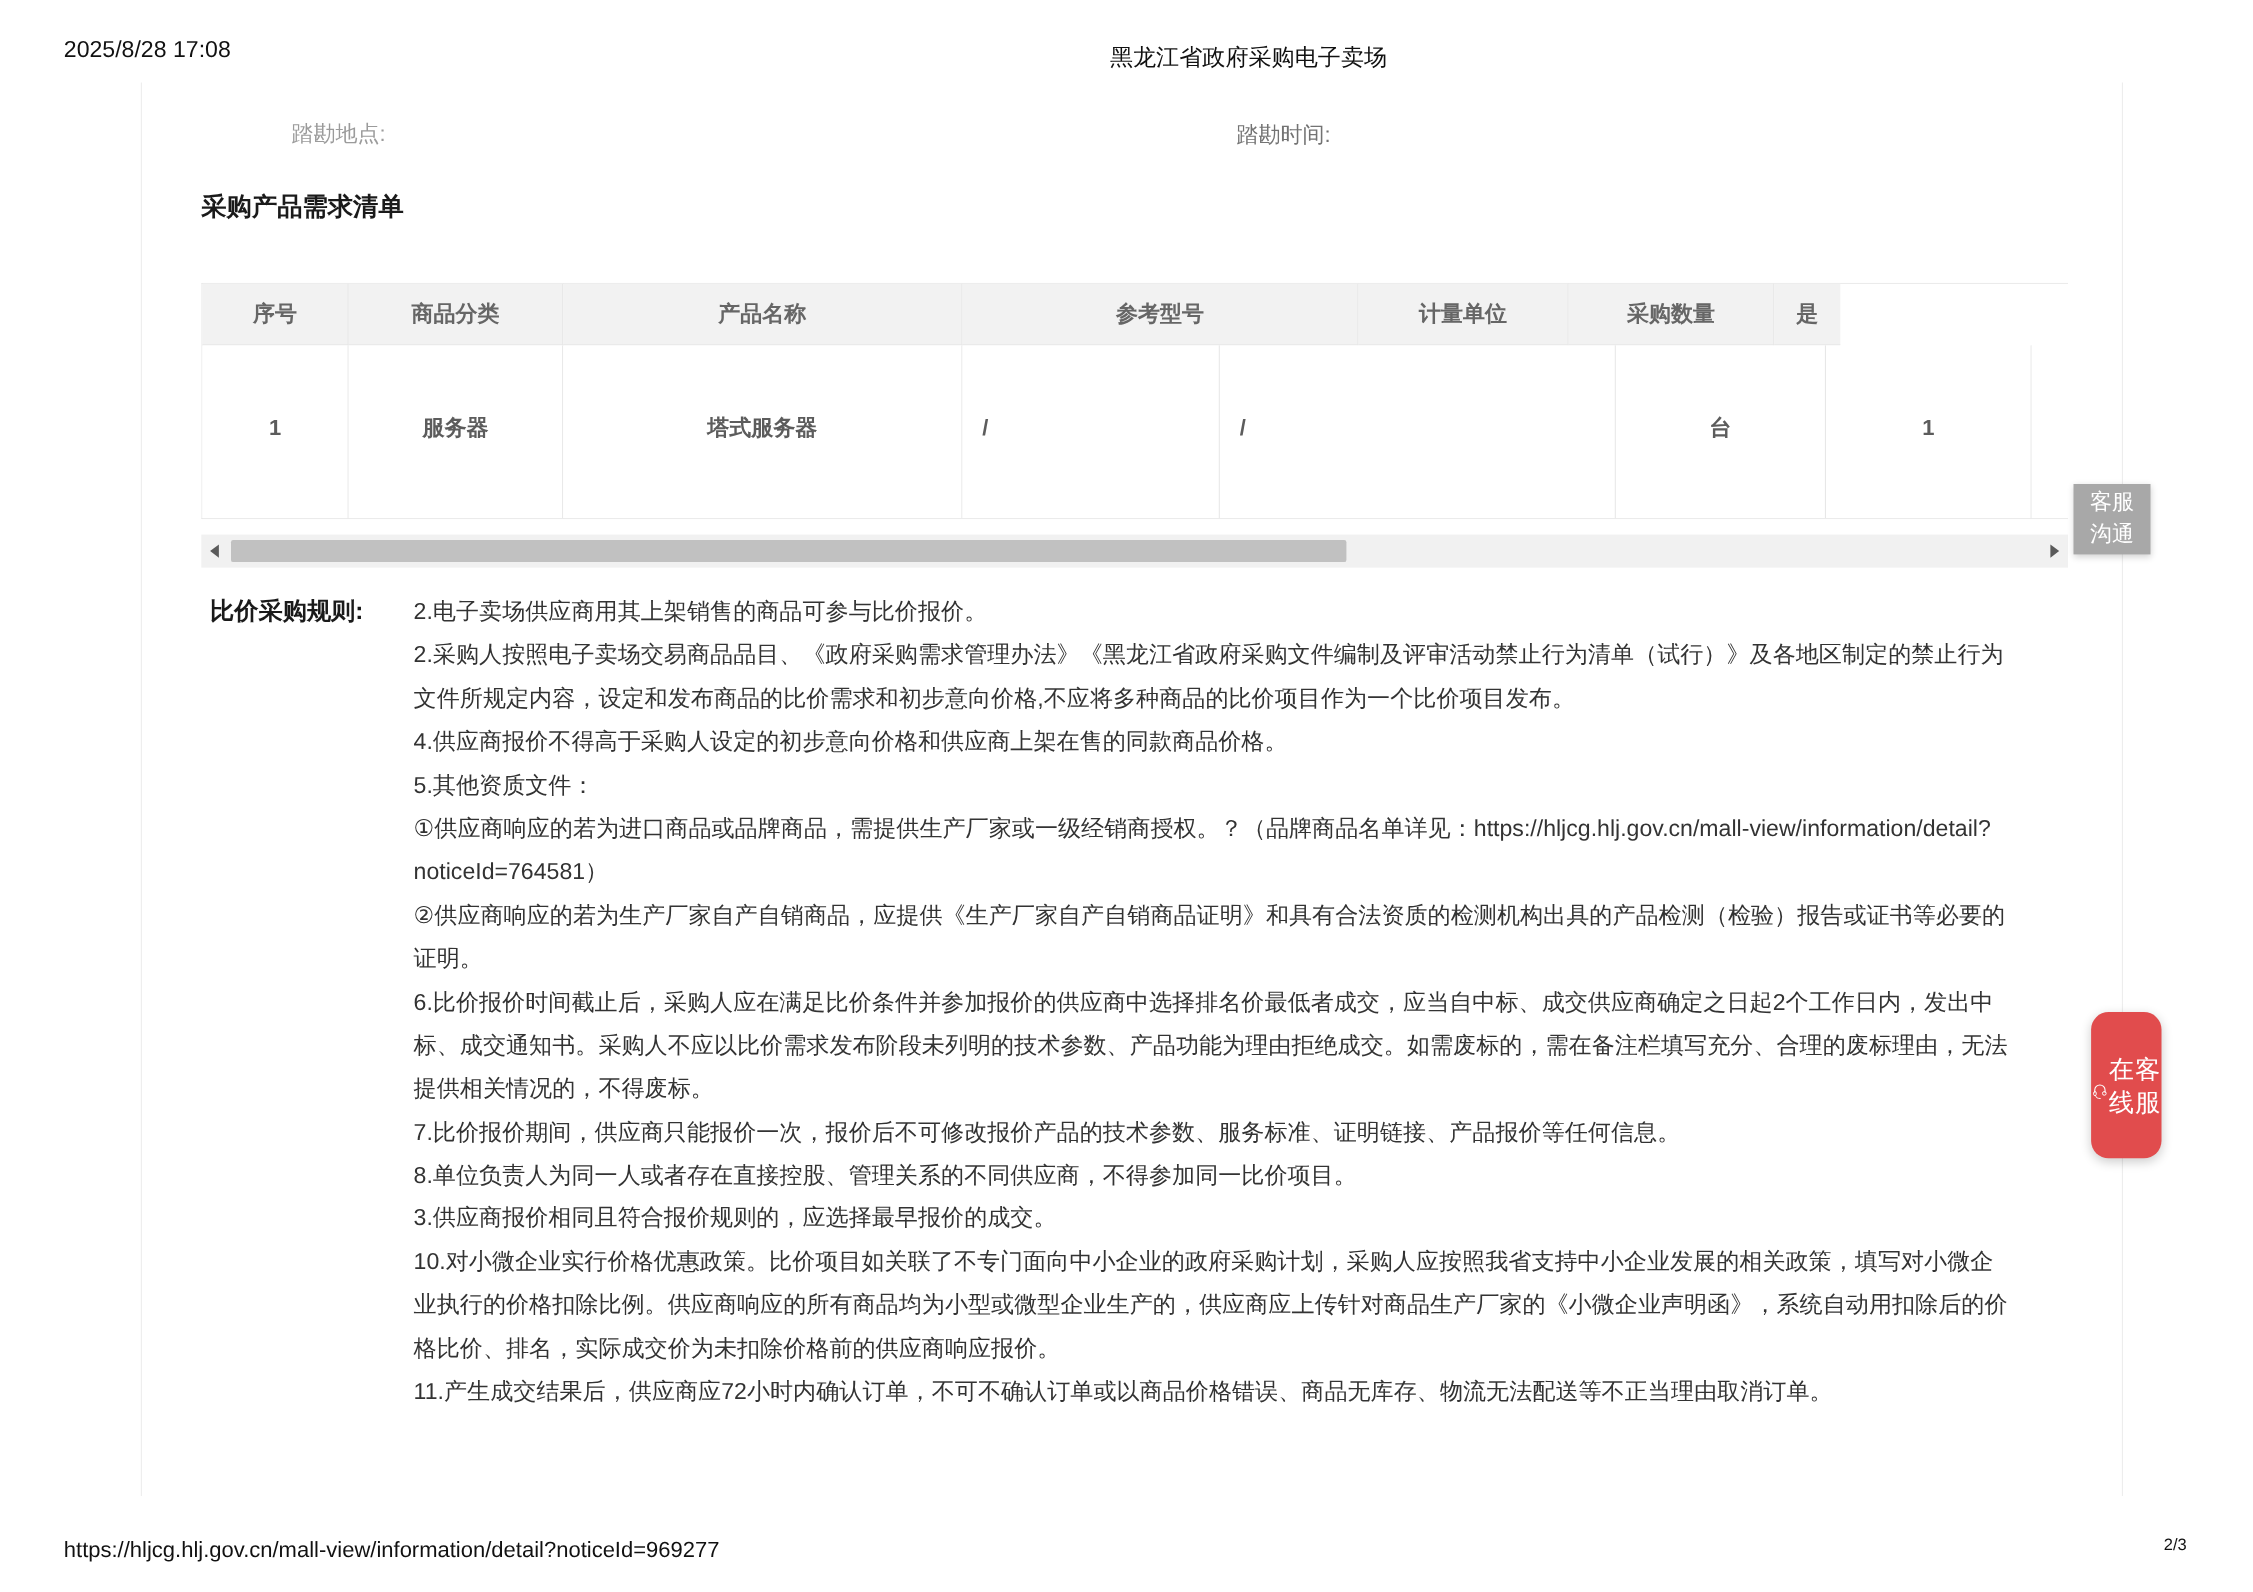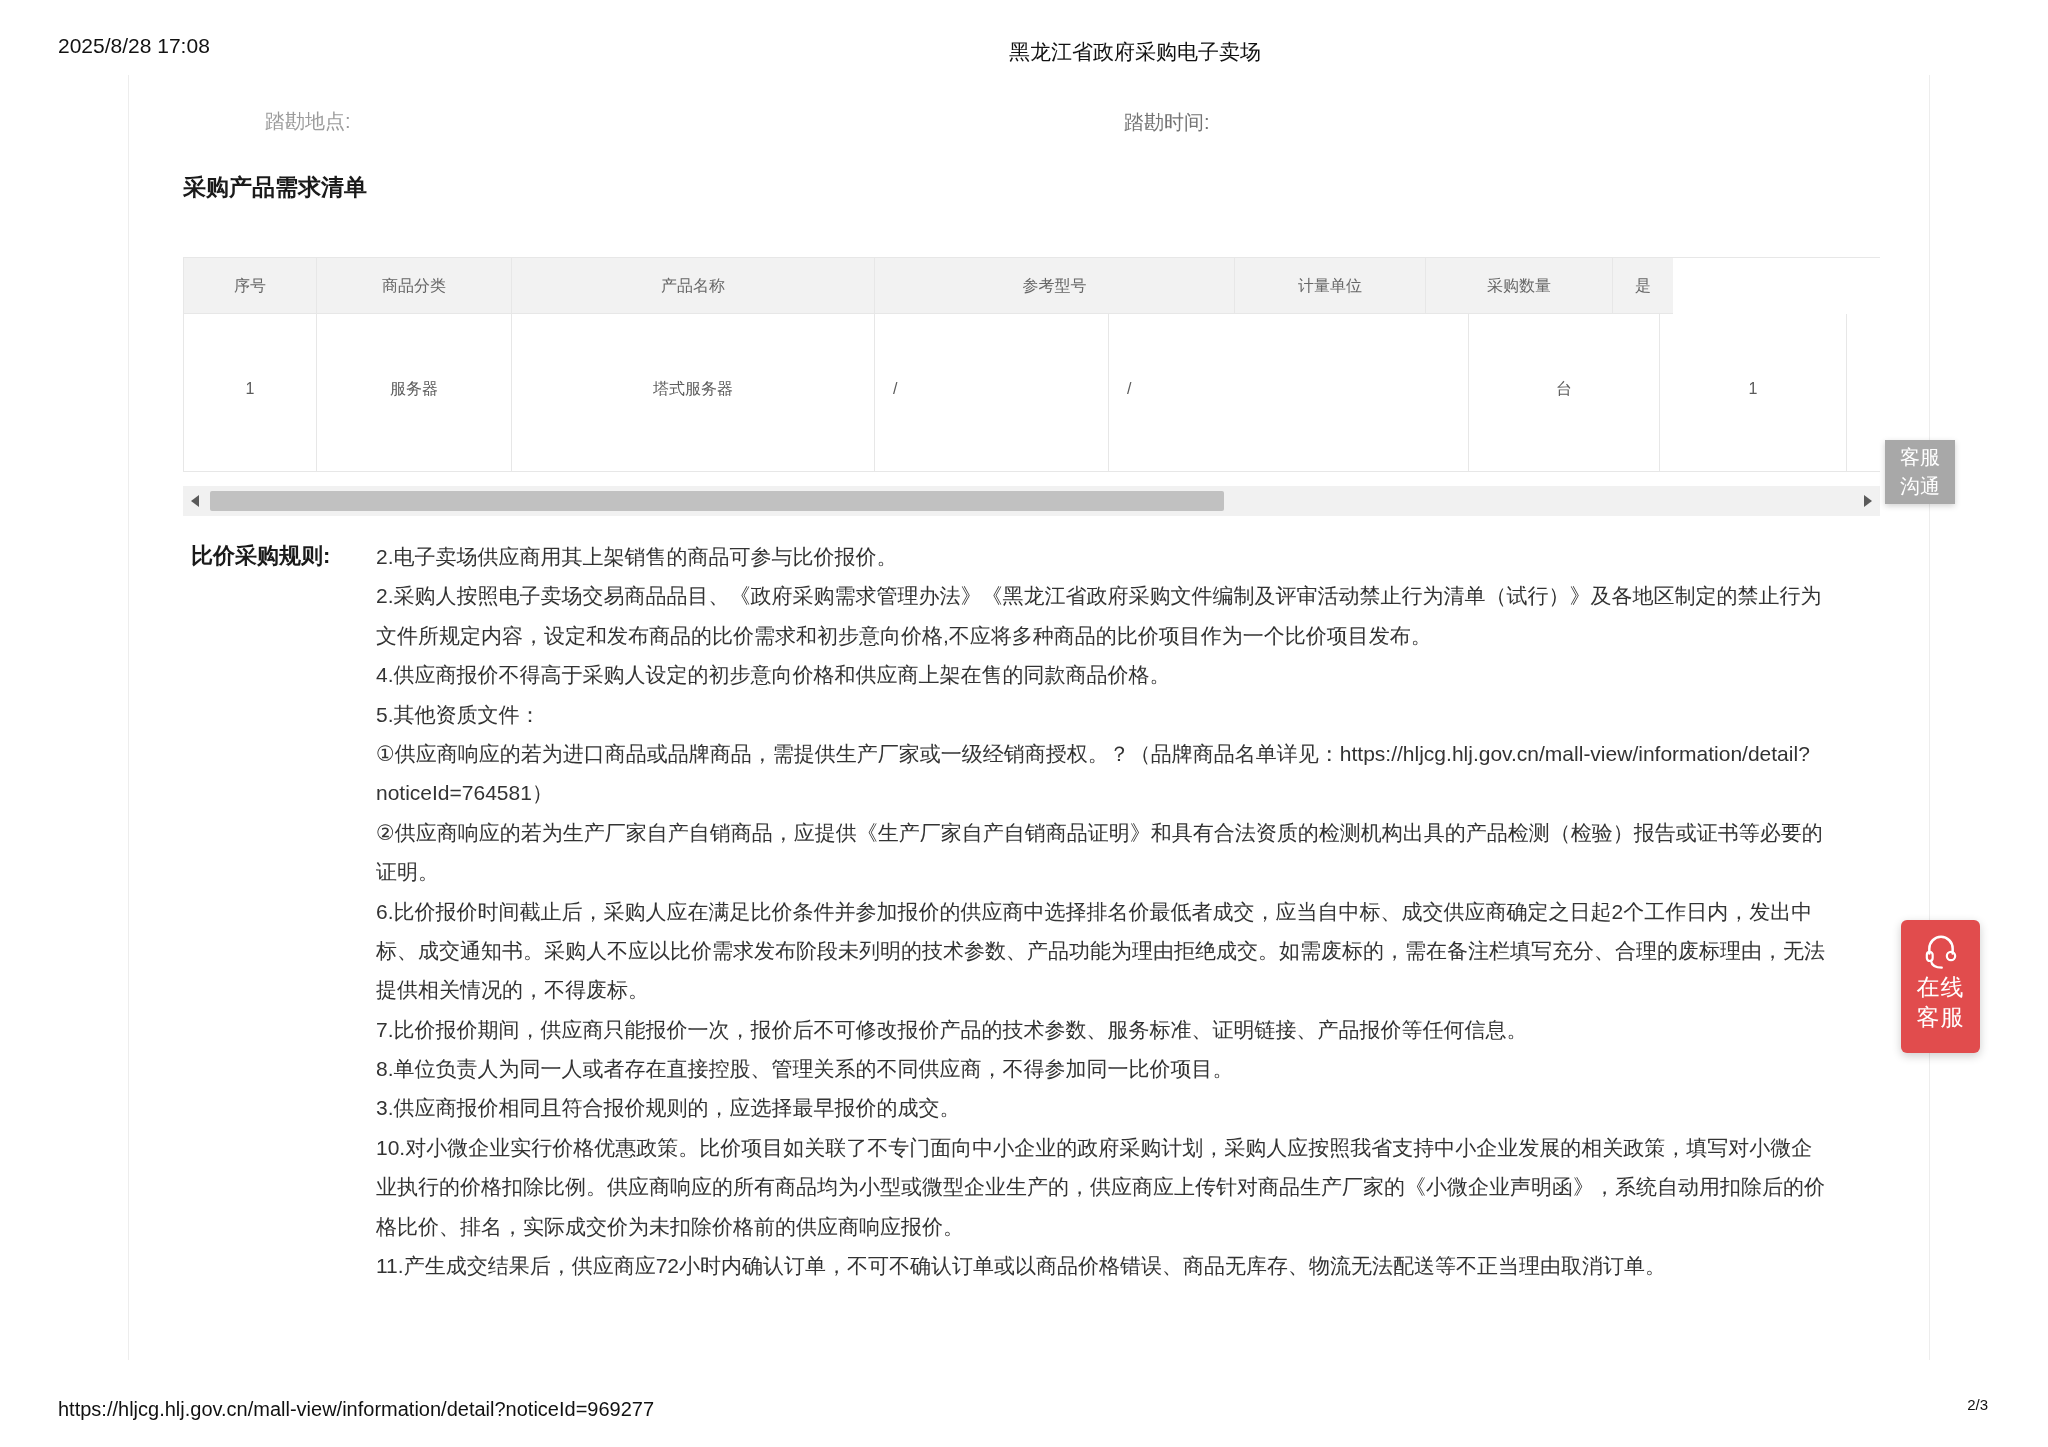--- a/index.html
+++ b/index.html
@@ -21,21 +21,21 @@
   .survey-time{position:absolute;left:1124px;top:109px;font-size:20px;color:#737373;}
 
   
   .section-heading{position:absolute;left:183px;top:172px;font-size:23px;font-weight:bold;color:#1a1a1a;}
 
   
   .table-clip{position:absolute;left:183px;top:257px;width:1697px;overflow:hidden;}
   .ptable{width:1723px;border-top:1px solid #e7e7e7;border-left:1px solid #e7e7e7;border-bottom:1px solid #e7e7e7;}
   .trow{display:flex;}
   .tcell{box-sizing:border-box;border-right:1px solid #e7e7e7;flex:0 0 auto;
-    font-size:16px;color:#5c5c5c;text-align:center;overflow:hidden;white-space:nowrap;}
+    font-size:20px;color:#5c5c5c;text-align:center;overflow:hidden;white-space:nowrap;font-weight:bold;}
   .thead .tcell{background:#f2f2f2;border-bottom:1px solid #e7e7e7;color:#666;
     height:56px;line-height:56px;}
   .tbody .tcell{height:157px;padding-top:64px;line-height:22px;background:#fff;}
   .c0{width:133px;} .c1{width:195px;} .c2{width:363px;} .c3{width:234px;}
   .c4{width:360px;} .c5{width:191px;} .c6{width:187px;} .c7{width:60px;border-right:none;}
   .cell-left{text-align:left;padding-left:18px;}
 
   
   .hscroll{position:absolute;left:183px;top:486px;width:1697px;height:30px;background:#f1f1f1;}
   .hscroll .thumb{position:absolute;left:27px;top:5px;width:1014px;height:20px;background:#c1c1c1;border-radius:2px;}
@@ -47,23 +47,23 @@
   .chat-badge{position:absolute;left:1885px;top:440px;width:70px;height:64px;background:#a8a8a8;
     color:#fff;font-size:20px;line-height:29px;text-align:center;padding-top:3px;box-sizing:border-box;
     box-shadow:0 2px 6px rgba(0,0,0,.18);z-index:5;cursor:pointer;}
 
   
   .rules-label{position:absolute;left:191px;top:541px;font-size:22px;font-weight:bold;color:#1a1a1a;}
   .rules-lines{position:absolute;left:376px;top:537px;width:1545px;}
   .rline{display:block;height:39.4px;line-height:39.4px;font-size:21px;color:#333;white-space:nowrap;overflow:visible;}
 
   
-  .online-badge{position:absolute;left:1901px;top:920px;width:79px;height:133px;background:#e14c4d;
-    border-radius:6px;box-shadow:0 3px 10px rgba(0,0,0,.2);z-index:6;cursor:pointer;
-    display:flex;flex-direction:column;align-items:center;}
+  .online-badge{position:absolute;left:1901px;top:920px;width:64px;height:133px;background:#e14c4d;
+    border-radius:16px;box-shadow:0 3px 10px rgba(0,0,0,.2);z-index:6;cursor:pointer;
+    display:flex;align-items:center;}
   .online-badge svg{margin-top:10px;}
   .online-badge .btxt{color:#fff;font-size:23px;line-height:30px;letter-spacing:1px;}
 </style>
 </head>
 <body>
 
 <div id="stage">
 
   <div class="print-date">2025/8/28 17:08</div>
   <div class="print-title">黑龙江省政府采购电子卖场</div>

